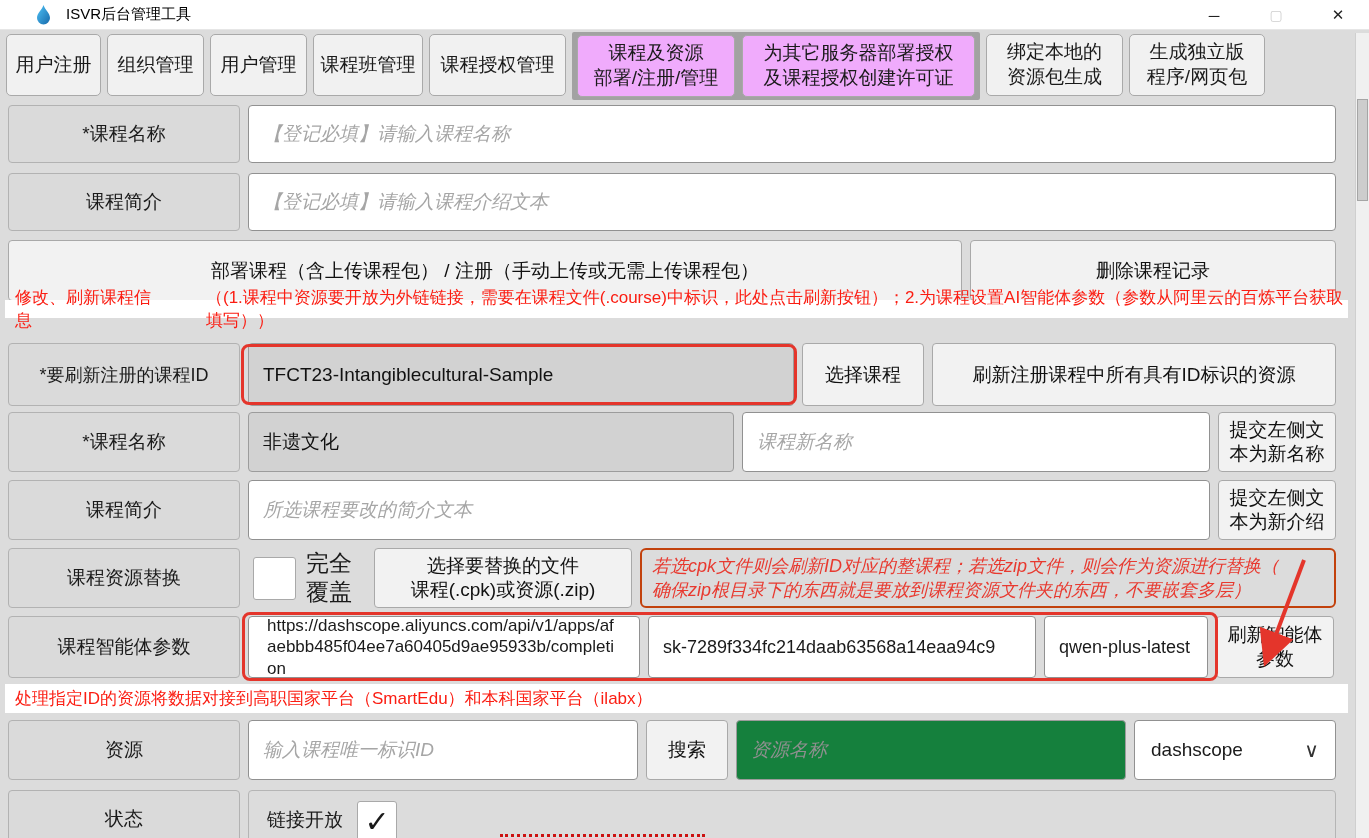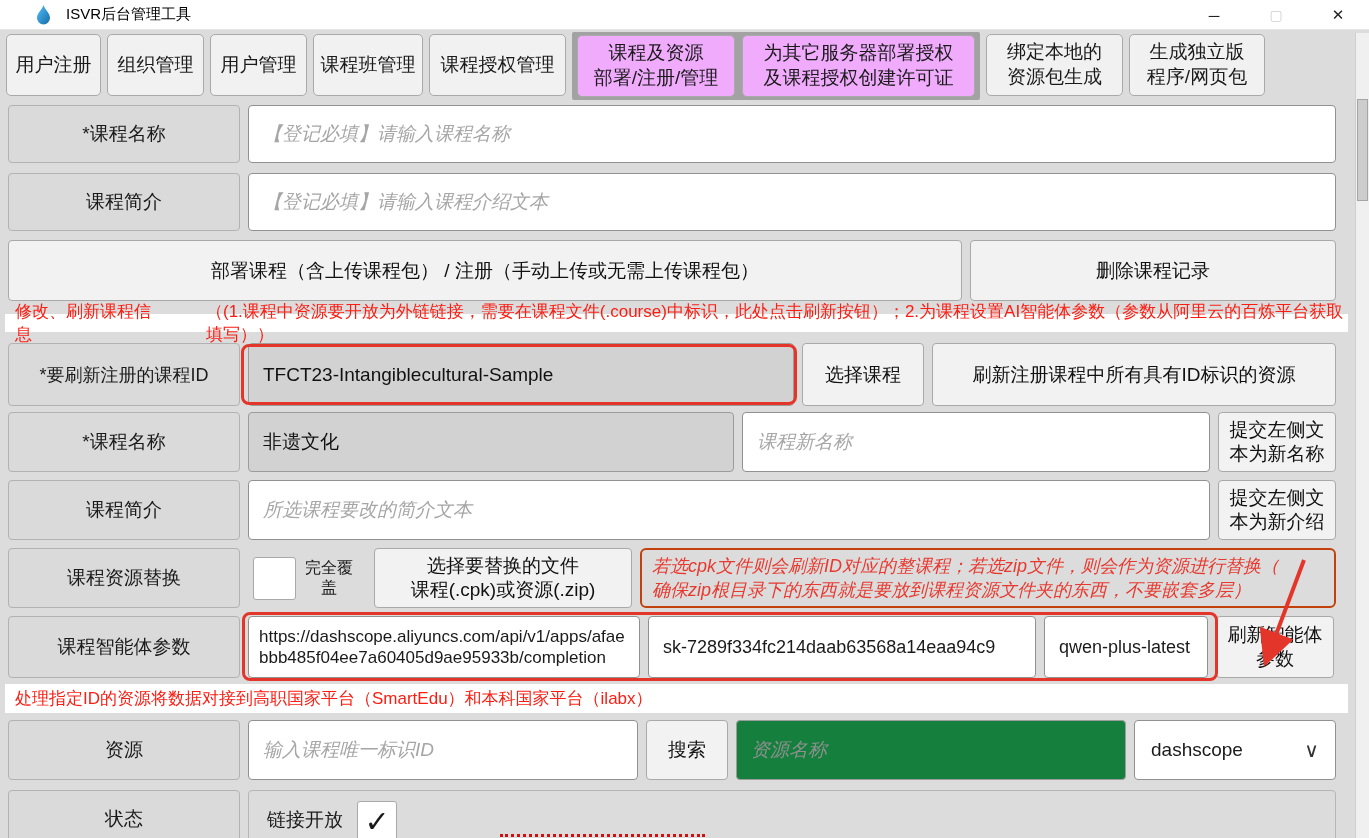--- a/index.html
+++ b/index.html
@@ -50,21 +50,21 @@
   
   .scrollbar { position:absolute; right:0; top:33px; bottom:0; width:14px;
     background:#f0f0f0; border-left:1px solid #cfcfcf; }
   .scroll-thumb { position:absolute; top:66px; left:1px; right:1px; height:102px;
     background:#cdcdcd; border:1px solid #a5a5a5; }
   .wrap2 { display:block; }
   .replace-note { font-style:italic; color:#e8392f; font-size:18px; line-height:1.35;
     border:2px solid #c2410c; border-radius:6px; padding:3px 10px; flex:1;
     display:flex; flex-direction:column; justify-content:center; }
   .url-box { word-break:break-all; line-height:1.25; display:flex; align-items:center;
-    padding:2px 10px; font-size:17px; }
+    padding:2px 18px; font-size:17px; }
   .select { background:#ffffff; border:1px solid #919191; border-radius:4px;
     display:flex; align-items:center; justify-content:space-between;
     padding:0 16px; font-size:19px; }
   .chev { font-size:20px; color:#333; }
 </style>
 </head>
 <body>
 
 <div class="titlebar">
   <span class="app-icon">
@@ -135,21 +135,21 @@
 <div class="row" style="top:173px;height:58px">
   <div class="lbl">课程简介</div>
   <input class="field" style="flex: 1 1 0%;" placeholder="【登记必填】请输入课程介绍文本">
 </div>
 
 <div class="row" style="top:240px;height:61px">
   <div class="btn" style="flex:1">部署课程（含上传课程包） / 注册（手动上传或无需上传课程包）</div>
   <div class="btn" style="flex:0 0 366px">删除课程记录</div>
 </div>
 
-<div class="note-strip" style="top:314px;height:18px">
+<div class="note-strip" style="top:300px;height:18px">
   <span>修改、刷新课程信息</span>
   <span style="margin-left:46px">（(1.课程中资源要开放为外链链接，需要在课程文件(.course)中标识，此处点击刷新按钮）；2.为课程设置AI智能体参数（参数从阿里云的百炼平台获取填写））</span>
 </div>
 
 <div class="row" style="top:343px;height:63px">
   <div class="lbl" style="font-size:18px">*要刷新注册的课程ID</div>
   <div class="gray-field" style="flex:0 0 546px">TFCT23-Intangiblecultural-Sample</div>
   <div class="btn" style="flex:0 0 122px">选择课程</div>
   <div class="btn" style="flex:1">刷新注册课程中所有具有ID标识的资源</div>
 </div>
@@ -165,21 +165,21 @@
   <div class="lbl">课程简介</div>
   <input class="field" style="flex: 1 1 0%;" placeholder="所选课程要改的简介文本">
   <div class="btn" style="flex:0 0 118px">提交左侧文本为新介绍</div>
 </div>
 
 <div class="row" style="top:548px;height:60px">
   <div class="lbl">课程资源替换</div>
   <div style="flex:0 0 43px;display:flex;align-items:center;margin-left:5px">
     <div class="checkbox" style="width:43px;height:43px"></div>
   </div>
-  <div style="flex:0 0 50px;display:flex;align-items:center;text-align:center;font-size:16px;line-height:1.25">完全覆盖</div>
+  <div style="flex:0 0 50px;display:flex;align-items:center;text-align:center;font-size:23px;line-height:1.25">完全覆盖</div>
   <div class="btn" style="flex:0 0 258px;margin-left:12px;flex-direction:column">
     <span class="wrap2">选择要替换的文件</span>
     <span class="wrap2">课程(.cpk)或资源(.zip)</span>
   </div>
   <div class="replace-note">
     <span class="wrap2">若选cpk文件则会刷新ID对应的整课程；若选zip文件，则会作为资源进行替换（</span>
     <span class="wrap2">确保zip根目录下的东西就是要放到课程资源文件夹的东西，不要嵌套多层）</span>
   </div>
 </div>
 

